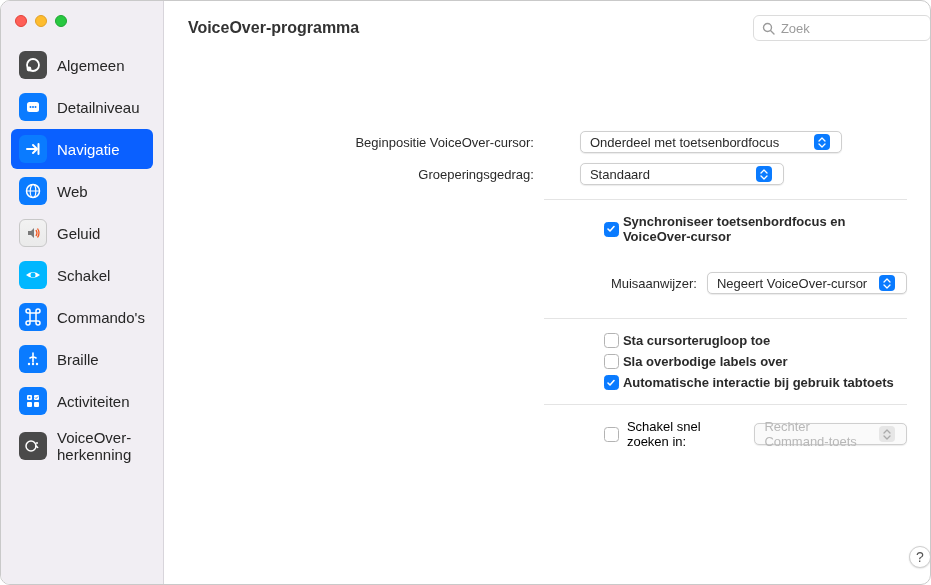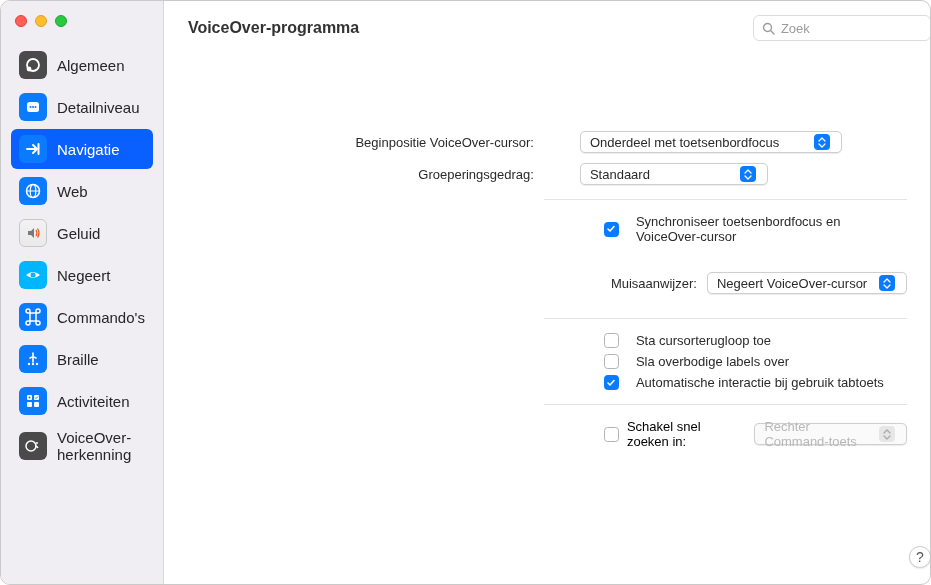--- a/index.html
+++ b/index.html
@@ -125,21 +125,22 @@
   border: none;
   border-top: 1px solid #e4e4e4;
   margin: 14px 0 14px 360px;
 }
 .check-row {
   display: flex; align-items: center;
   padding-left: 420px;
   margin-bottom: 6px;
   font-size: 13px;
   color: #2a2a2a;
-  gap: 17px;
+  gap: 4px;
+  font-weight: bold;
 }
 .check-row.offset { padding-left: 420px; }
 .checkbox {
   width: 15px; height: 15px;
   border: 0.5px solid #b3b3b3;
   border-radius: 3.5px;
   background: #fff;
   display: flex; align-items: center; justify-content: center;
   flex-shrink: 0;
 }
@@ -242,21 +243,21 @@
         <span class="nav-label">Geluid</span>
       </div>
 
       <div class="nav-item">
         <div class="nav-icon ic-visual">
           <svg width="18" height="18" viewBox="0 0 18 18">
               <path d="M2 9 Q9 3 16 9 Q9 15 2 9 Z" fill="#fff"></path>
               <circle cx="9" cy="9" r="2.5" fill="#00b7ff"></circle>
             </svg>
         </div>
-        <span class="nav-label">Negeert</span>
+        <span class="nav-label">Schakel</span>
       </div>
 
       <div class="nav-item">
         <div class="nav-icon ic-cmd">
           <svg width="18" height="18" viewBox="0 0 18 18">
               <path d="M6 3 a2 2 0 1 0 -2 2 h2 v-2 M12 3 a2 2 0 1 1 2 2 h-2 v-2 M6 15 a2 2 0 1 1 -2 -2 h2 v2 M12 15 a2 2 0 1 0 2 -2 h-2 v2 M6 5 h6 v8 h-6 z" fill="none" stroke="#fff" stroke-width="1.5"></path>
             </svg>
         </div>
         <span class="nav-label">Commando's</span>
       </div>
@@ -325,21 +326,21 @@
               </svg>
             <svg width="8" height="5" viewBox="0 0 8 5">
                 <path d="M1 1 L4 4 L7 1" stroke="#fff" stroke-width="1.3" fill="none" stroke-linecap="round" stroke-linejoin="round"></path>
               </svg>
           </div>
         </div>
       </div>
 
       <div class="row">
         <div class="row-label">Groeperingsgedrag:</div>
-        <div class="select" style="width:188px">
+        <div class="select" style="width:204px">
           <span style="flex:1">Standaard</span>
           <div class="sel-arrow">
             <svg width="8" height="5" viewBox="0 0 8 5">
                 <path d="M1 4 L4 1 L7 4" stroke="#fff" stroke-width="1.3" fill="none" stroke-linecap="round" stroke-linejoin="round"></path>
               </svg>
             <svg width="8" height="5" viewBox="0 0 8 5">
                 <path d="M1 1 L4 4 L7 1" stroke="#fff" stroke-width="1.3" fill="none" stroke-linecap="round" stroke-linejoin="round"></path>
               </svg>
           </div>
         </div>

